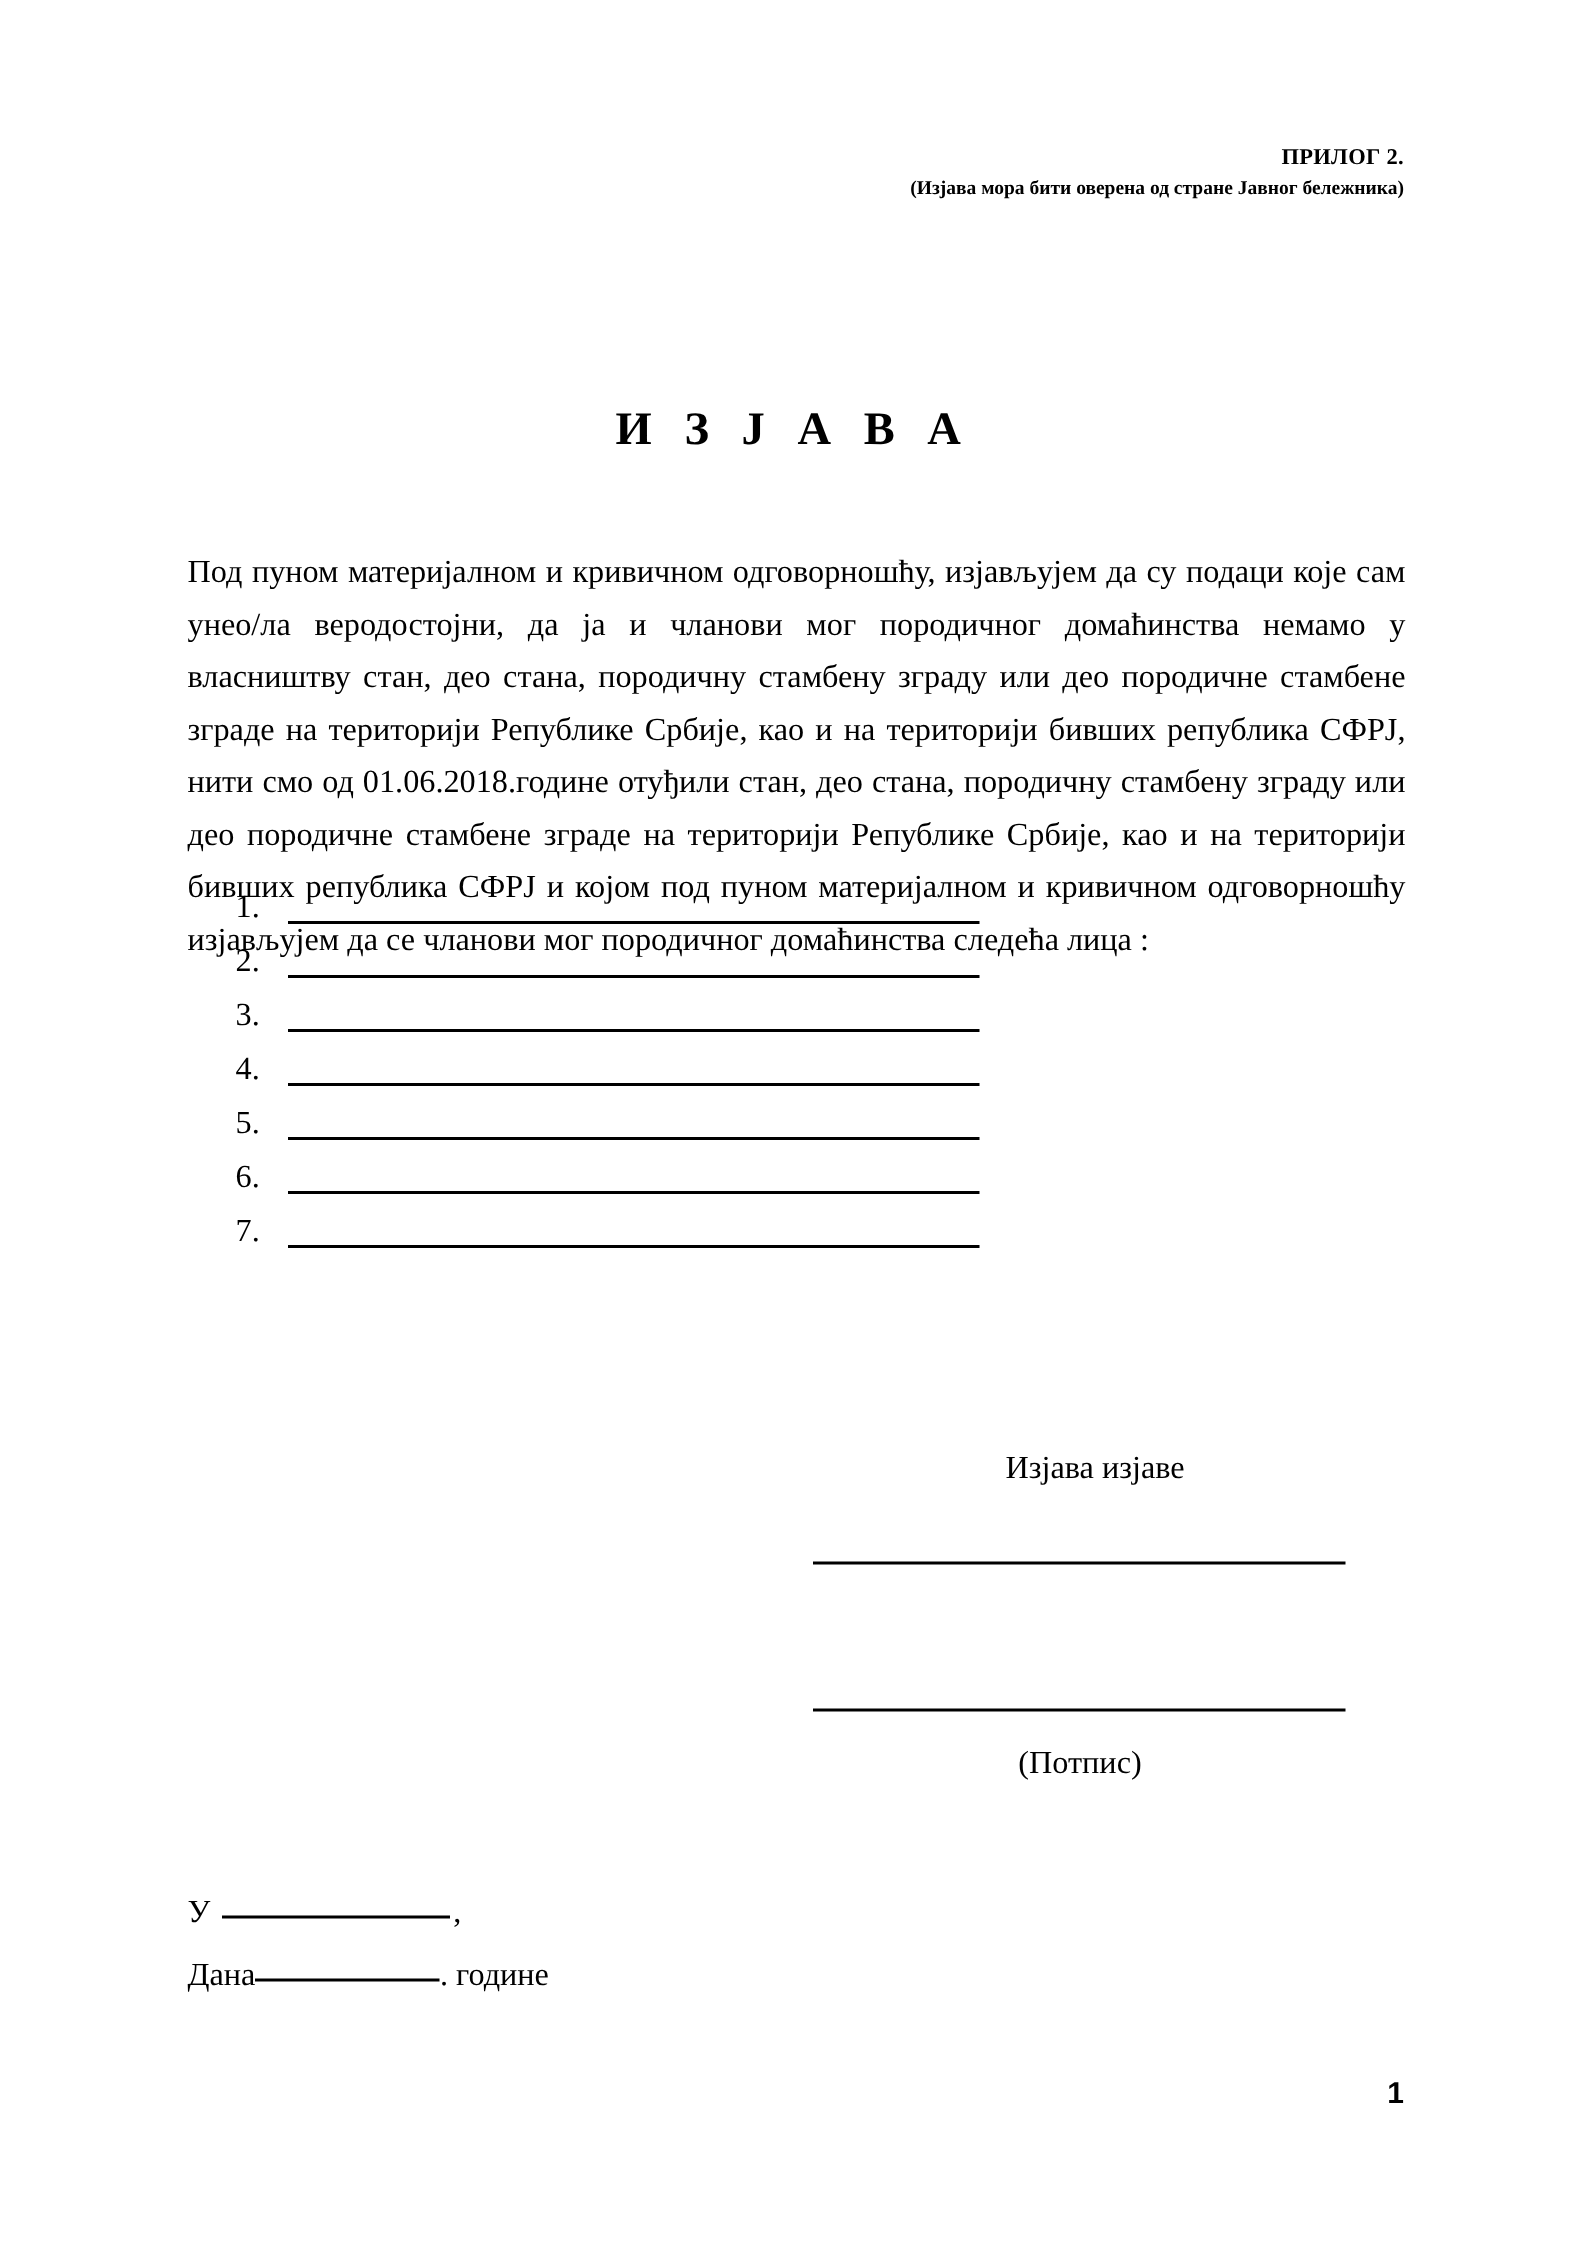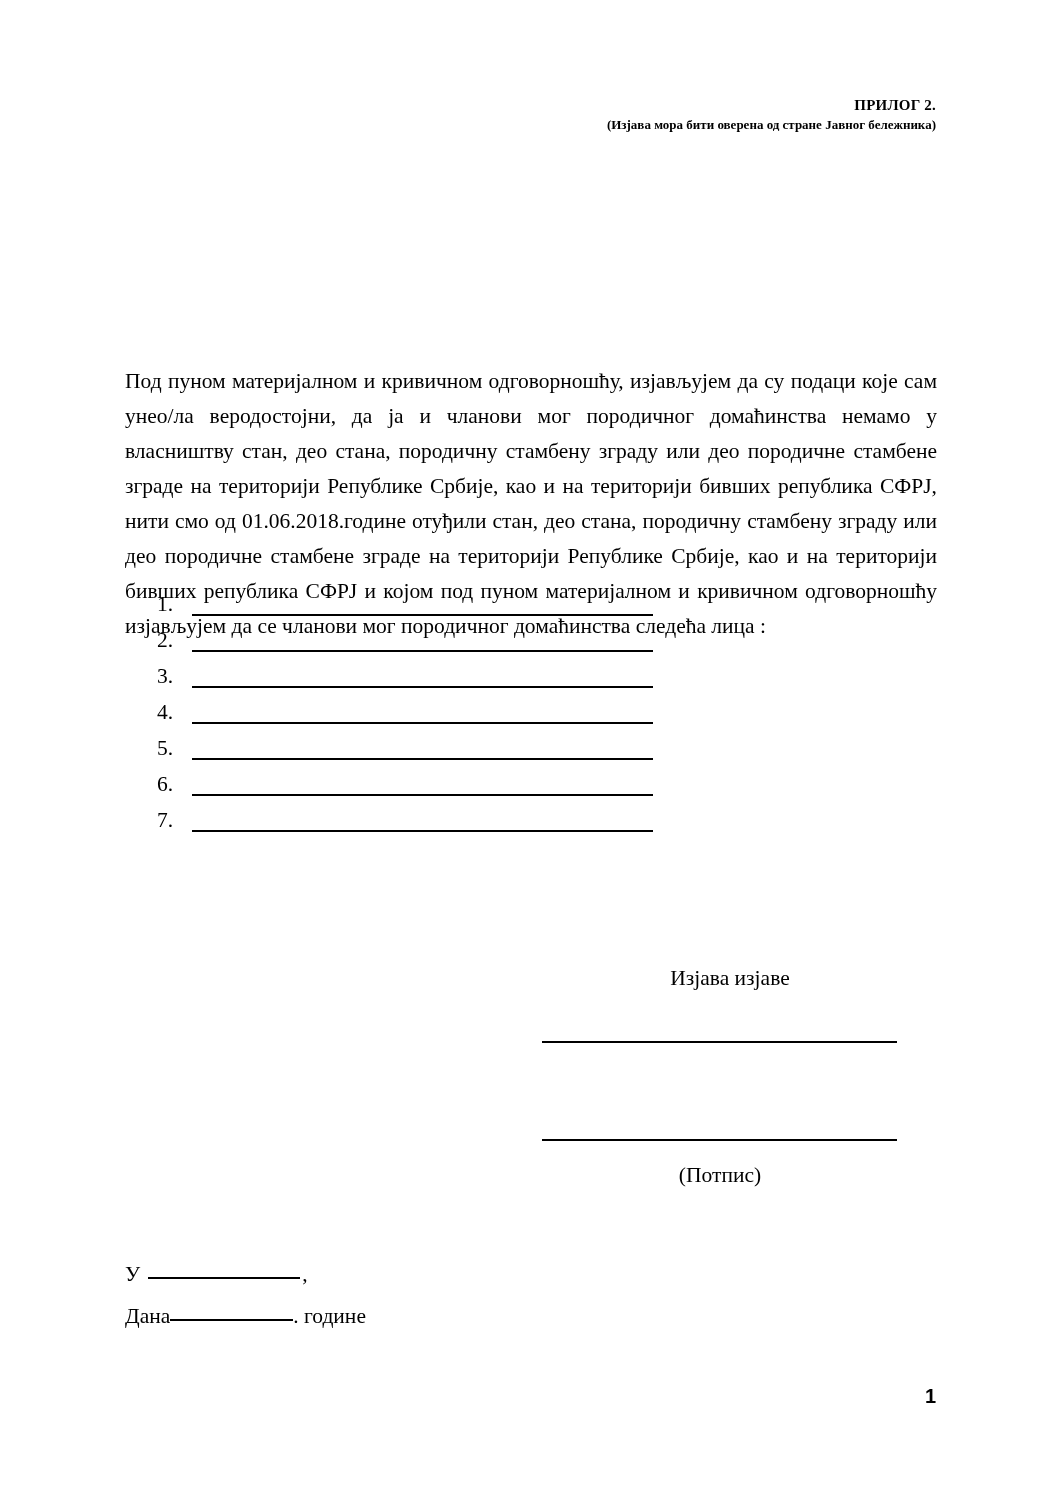--- a/index.html
+++ b/index.html
@@ -155,20 +155,21 @@
 </head>
 <body>
 
 <div class="page">
 
   <div class="header-block">
     <div class="header-attachment">ПРИЛОГ 2.</div>
     <div class="header-note">(Изјава мора бити оверена од стране Јавног бележника)</div>
   </div>
 
+  <div class="doc-title">И З Ј А В А</div>
 
   <div class="body-text">
     <p>Под пуном материјалном и кривичном одговорношћу,  изјављујем да су подаци које сам унео/ла веродостојни, да ја и чланови мог породичног домаћинства немамо у власништву стан, део стана, породичну стамбену зграду или део породичне стамбене зграде на територији Републике Србије, као и на територији бивших република СФРЈ, нити смо од 01.06.2018.године отуђили стан, део стана, породичну стамбену зграду или део породичне стамбене зграде на територији Републике Србије, као и на територији бивших република СФРЈ и којом под пуном материјалном и кривичном одговорношћу изјављујем да се чланови мог породичног домаћинства следећа лица :</p>
   </div>
 
   <div class="member-list">
     <div class="member-row">
       <span class="member-num">1.</span>
       <span class="member-line"></span>
     </div>

